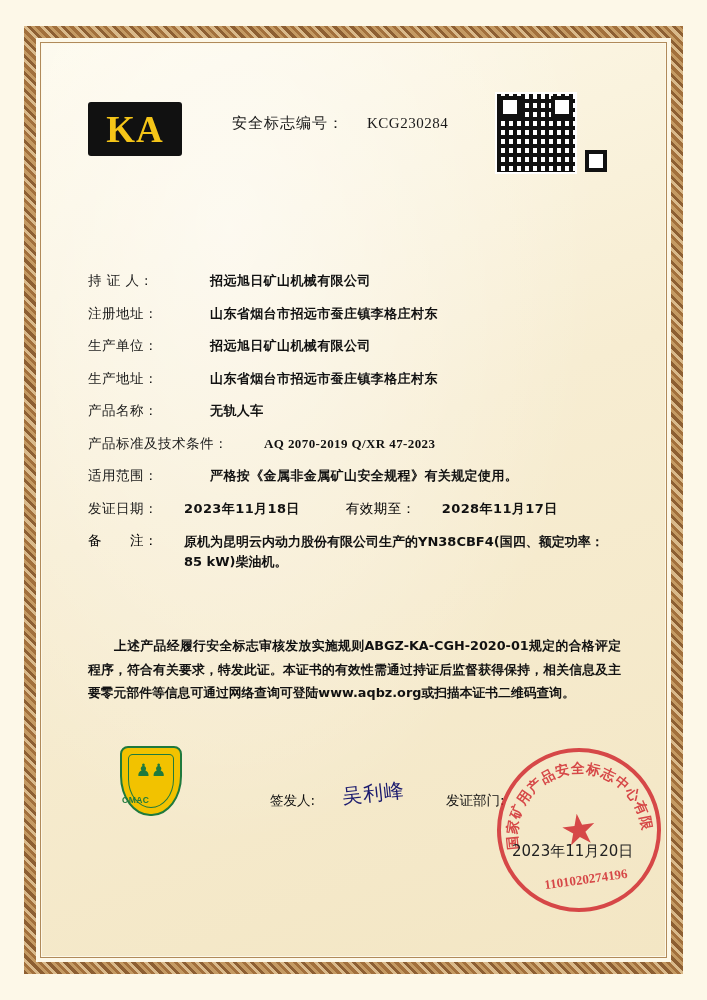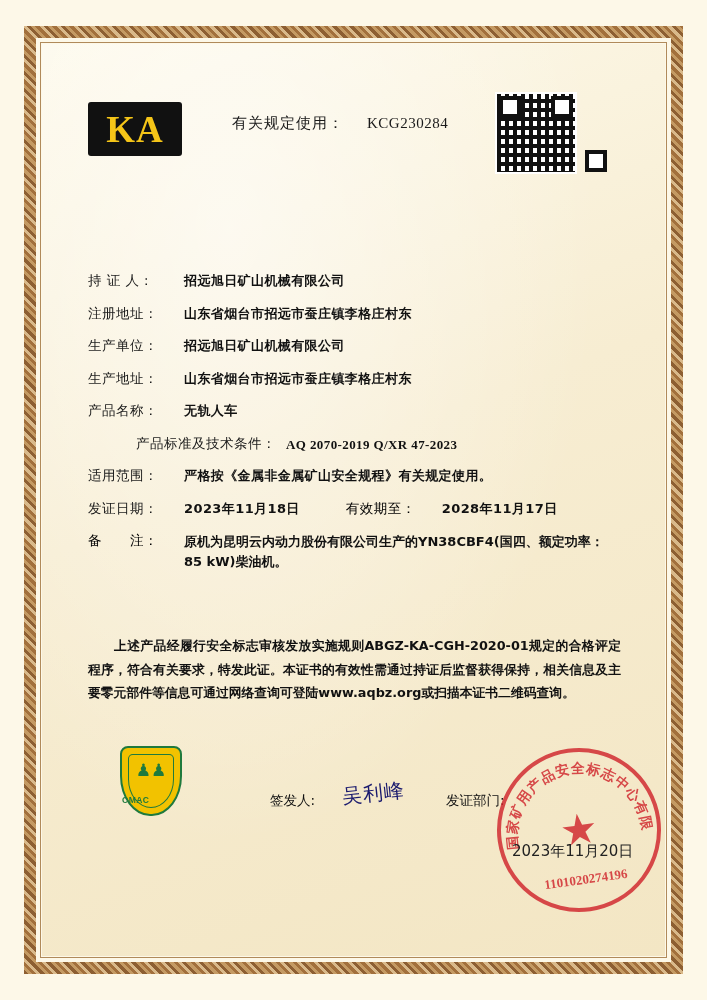--- a/index.html
+++ b/index.html
@@ -162,38 +162,38 @@
   
   .fields {
     position: absolute;
     left: 0;
     top: 228px;
     width: 100%;
   }
   .field-row {
     position: relative;
     display: flex;
-    align-items: flex-end;
+    align-items: center;
     padding: 0 46px;
     margin-bottom: 14.5px;
     font-size: 13.5px;
     color: #111;
+    gap: 26px;
   }
   .field-label {
     width: 96px;
     flex: 0 0 96px;
     font-family: "DejaVu Sans", sans-serif;
     font-size: 13.5px;
     color: #1a1a1a;
     letter-spacing: 0.5px;
   }
   .field-label.wide {
     width: 150px;
     flex: 0 0 150px;
-    margin-left: 48px;
   }
   .field-value {
     font-family: "DejaVu Sans", sans-serif;
     font-weight: bold;
     font-size: 13px;
     color: #111;
     letter-spacing: 0.4px;
   }
   .field-value.mono {
     font-family: "Liberation Serif", serif;
@@ -399,21 +399,21 @@
   <div class="border-outer"></div>
   <div class="border-inner"></div>
 
   <div class="paper">
 
     <div class="header">
       <div class="ka-logo">
         <span>KA</span>
       </div>
       <div class="cert-no">
-        <span>有关规定使用：</span><span class="num">KCG230284</span>
+        <span>安全标志编号：</span><span class="num">KCG230284</span>
       </div>
       <div class="qr-wrap">
         <div class="qr"></div>
         <div class="qr-corner-bl"></div>
       </div>
     </div>
 
 
     <div class="fields">
 

